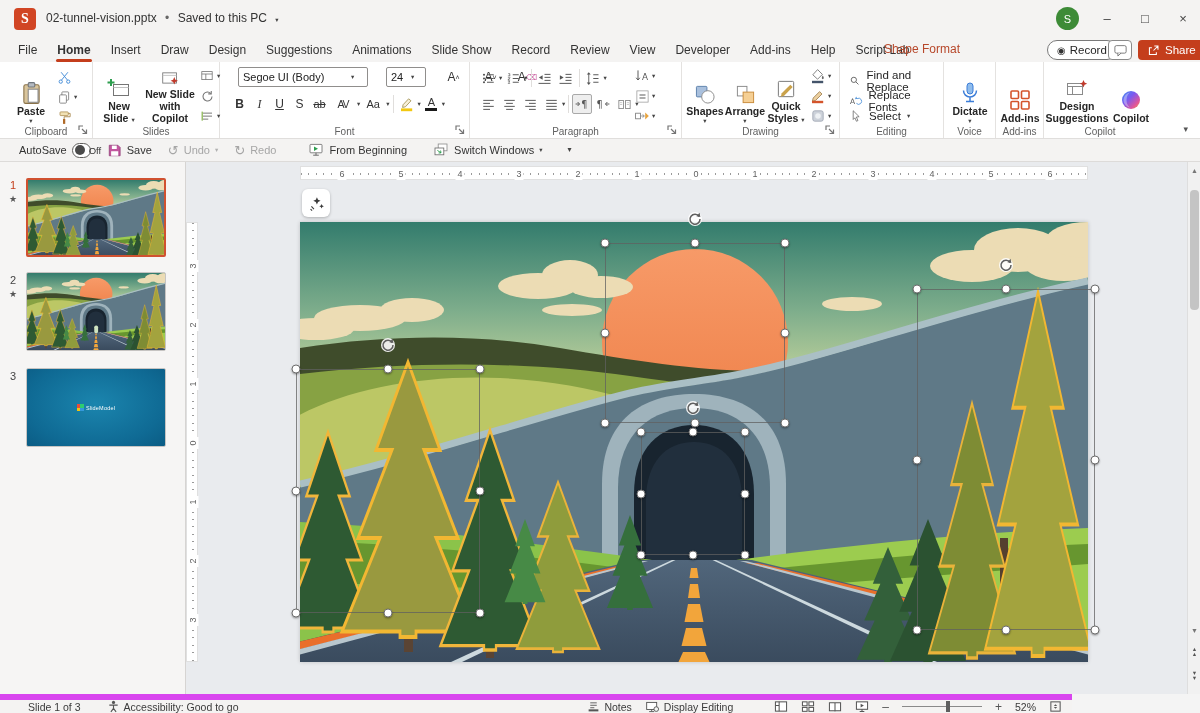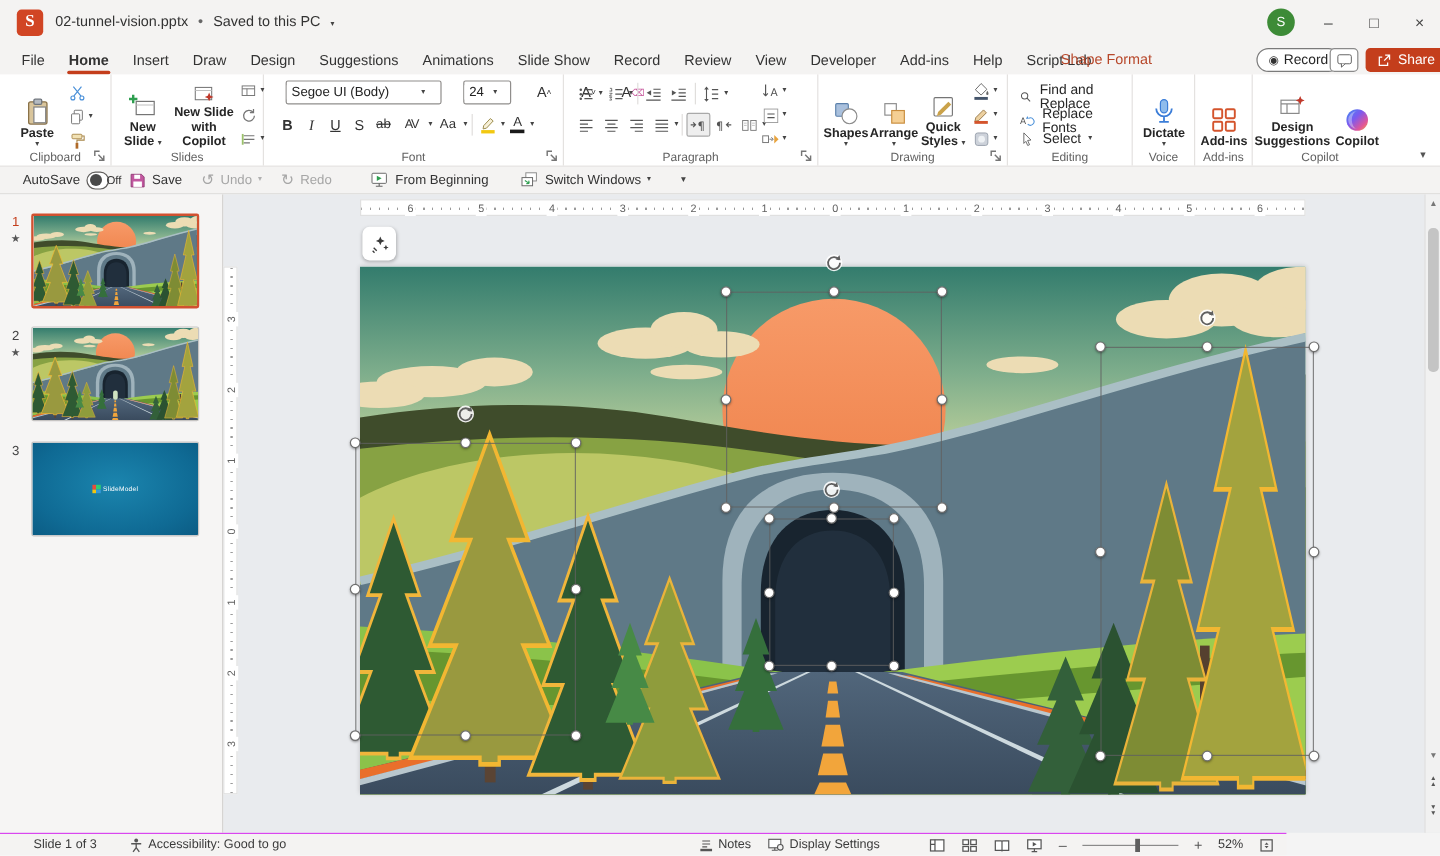--- a/index.html
+++ b/index.html
@@ -84,21 +84,21 @@
 .selbox { position:absolute; border:1px solid rgba(96,96,96,.75); }
 .handle { position:absolute; width:9px; height:9px; background:#fff; border:1px solid #6e6e6e; border-radius:50%; box-shadow:0 1px 2px rgba(0,0,0,.35); transform:translate(-50%,-50%); pointer-events:auto; }
 .rothandle { position:absolute; width:16px; height:16px; transform:translate(-50%,-50%); pointer-events:auto; }
 
 #vscroll { position:absolute; right:0; top:0; width:13px; height:532px; background:#f1f1f1; border-left:1px solid #dedede; }
 .scr-arrow { position:absolute; left:0; width:13px; height:13px; display:flex; align-items:center; justify-content:center; font-size:7px; color:#777; }
 #scr-thumb { position:absolute; left:2px; top:28px; width:9px; height:120px; background:#c4c4c4; border-radius:4px; }
 .nav-btn { position:absolute; left:0; width:13px; height:16px; display:flex; flex-direction:column; align-items:center; justify-content:center; font-size:5.5px; line-height:1; color:#555; }
 
 
-#statusbar { position:absolute; left:0; top:694px; width:1072px; height:19px; background:#f4f3f2; border-top:1px solid #d946ef; display:flex; align-items:center; font-size:10.5px; color:#3b3b3b;gap:28px; }
+#statusbar { position:absolute; left:0; top:694px; width:1072px; height:19px; background:#f4f3f2; border-top:6px solid #d946ef; display:flex; align-items:center; font-size:10.5px; color:#3b3b3b;gap:28px; }
 #statusbar .left { display:flex; align-items:center; gap:26px; padding-left:28px; }
 #statusbar .right { margin-left:auto; display:flex; align-items:center; gap:13px; padding-right:10px; }
 .st-item { display:flex; align-items:center; gap:4px; white-space:nowrap; }
 #zoomslider { width:80px; height:1px; background:#8a8a8a; position:relative; }
 #zoomslider .zthumb { position:absolute; left:44px; top:-5px; width:4px; height:11px; background:#5f5f5f; }
 .zsign { font-size:12px; color:#555; }
 text { font-family:"DejaVu Sans",sans-serif; }
 </style>
 </head>
 <body>
@@ -1029,21 +1029,21 @@
       <span class="st-item">
         <svg class="ic" width="13" height="13">
             <use href="#i-notes"></use>
           </svg>
         <span>Notes</span>
       </span>
       <span class="st-item">
         <svg class="ic" width="15" height="14">
             <use href="#i-dispset"></use>
           </svg>
-        <span>Display Settings</span>
+        <span>Display Editing</span>
       </span>
       <span class="st-item" style="margin-left:28px">
           <svg class="ic" width="14" height="13">
             <use href="#i-vnormal"></use>
           </svg>
         </span>
       <span class="st-item">
           <svg class="ic" width="14" height="13">
             <use href="#i-vsorter"></use>
           </svg>

